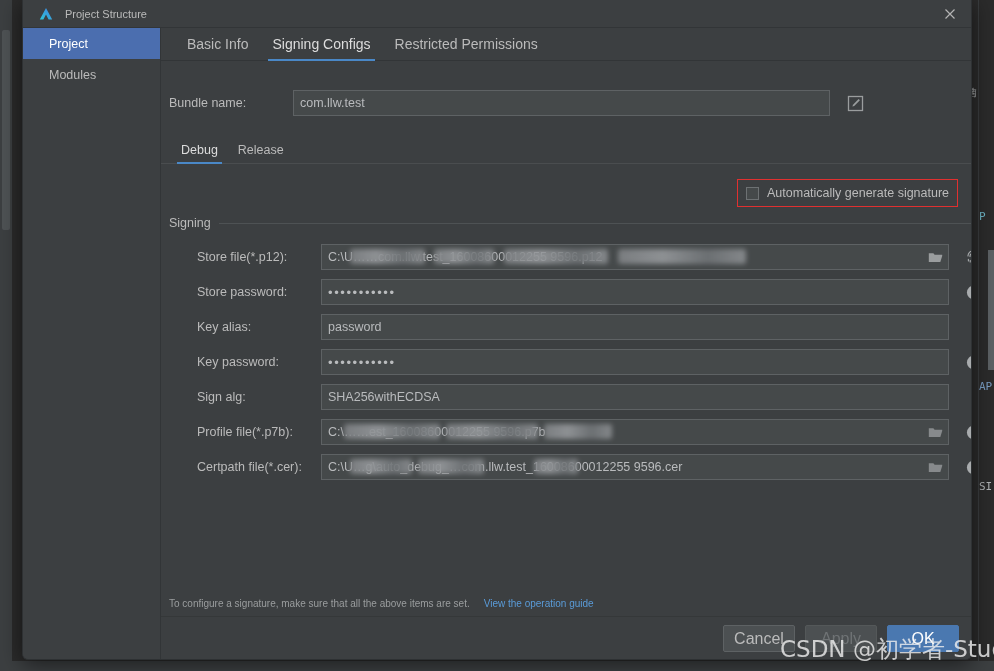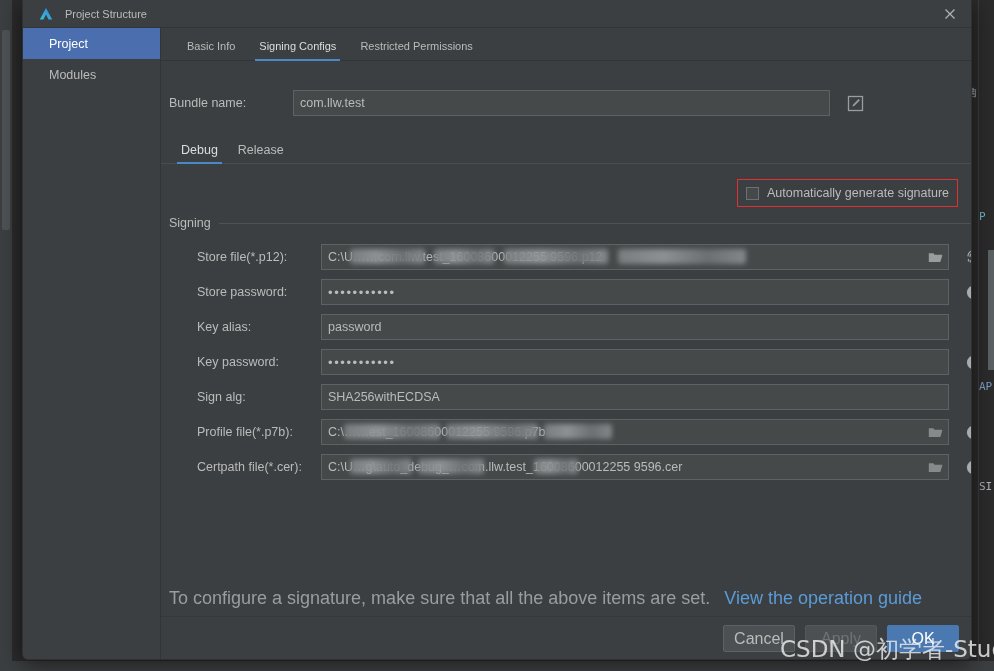--- a/index.html
+++ b/index.html
@@ -131,21 +131,21 @@
     display: flex;
     align-items: flex-end;
     padding-left: 14px;
     border-bottom: 1px solid #323537;
     background: #3c3f41;
   }
   .tab {
     position: relative;
     padding: 0 12px 8px 12px;
     color: #bbbbbb;
-    font-size: 11px;
+    font-size: 14px;
     cursor: pointer;
   }
   .tab.active { color: #dddddd; }
   .tab.active::after {
     content: "";
     position: absolute; left: 8px; right: 8px; bottom: -1px;
     height: 2px; background: #4a88c7;
   }
 
   #pane { flex: 1; position: relative; padding: 0 0 0 0; }
@@ -276,21 +276,21 @@
     opacity: 0.92;
     border-radius: 3px;
     pointer-events: none;
   }
 
   
   #footer-note {
     position: absolute;
     left: 8px; bottom: 51px;
     display: flex; align-items: center; gap: 14px;
-    font-size: 18px;
+    font-size: 10px;
   }
   #footer-text { color: #9a9d9e; }
   #footer-link { color: #5a9bd8; cursor: pointer; }
 
   #btnbar {
     position: absolute;
     left: 0; right: 0; bottom: 0;
     height: 44px;
     background: #3c3f41;
     border-top: 1px solid #353839;

